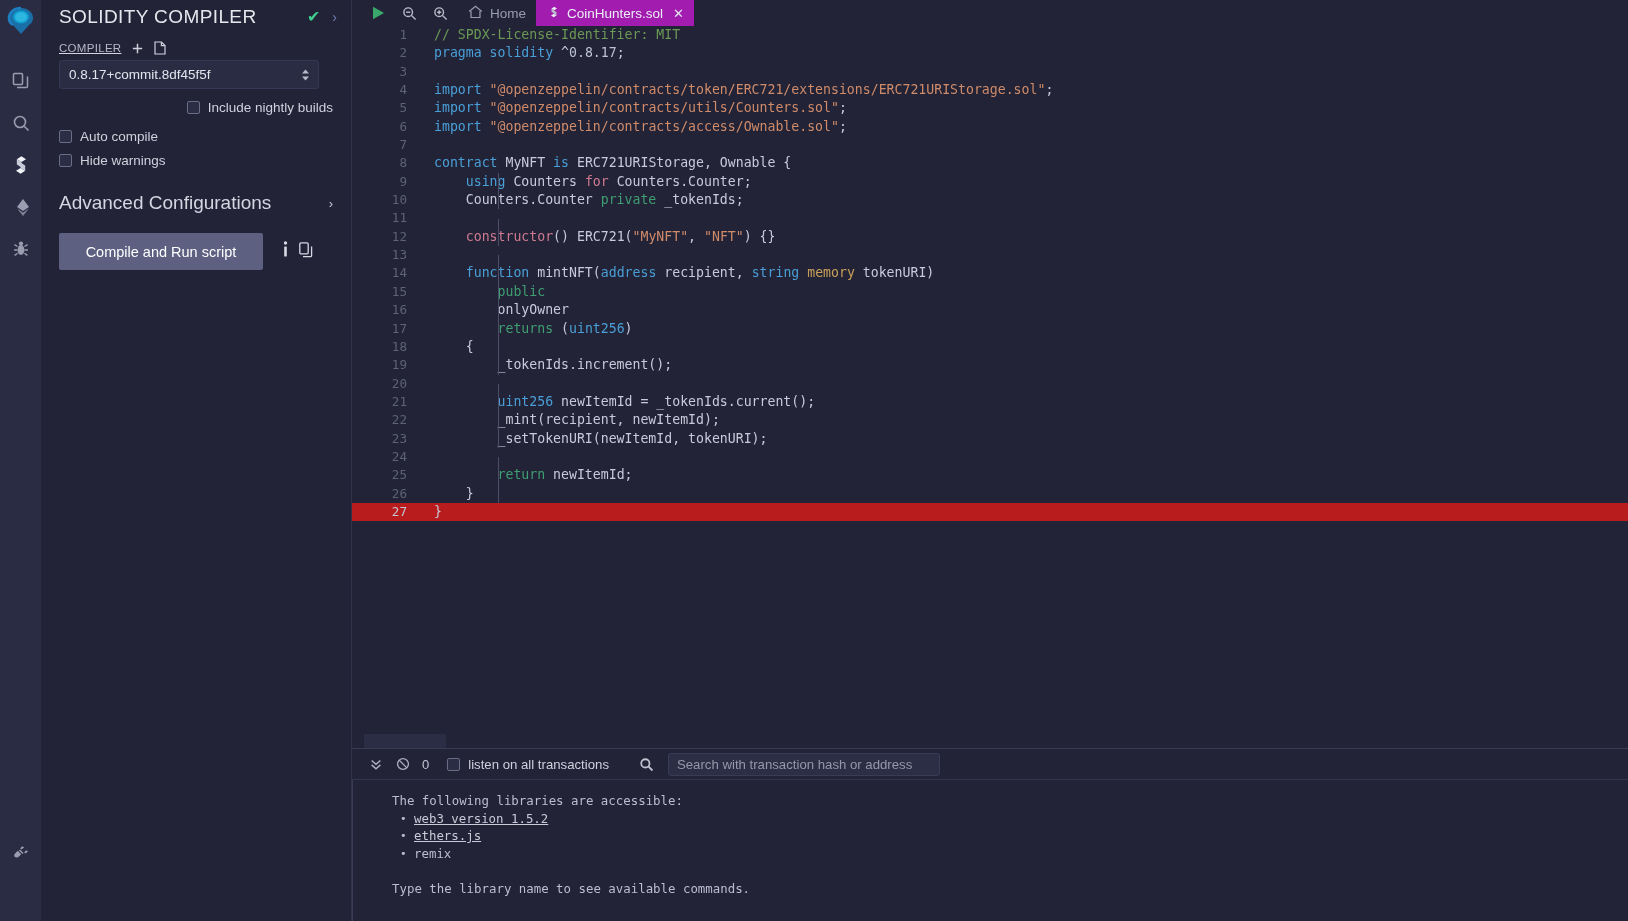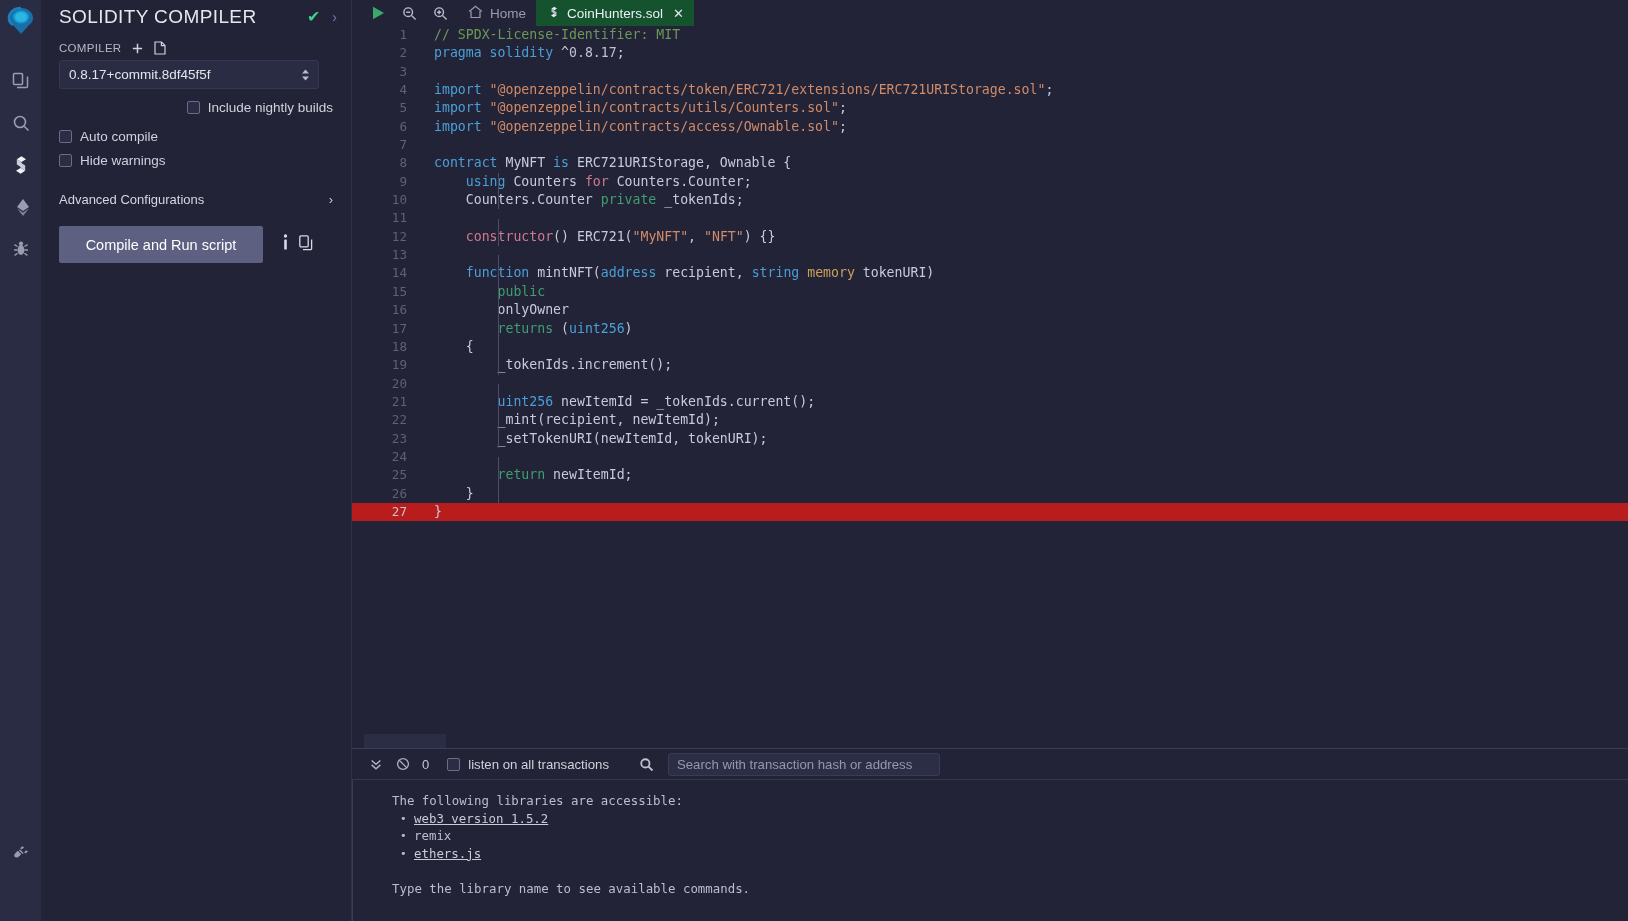--- a/index.html
+++ b/index.html
@@ -44,21 +44,21 @@
     font-size: 19px; letter-spacing: 0.4px; color: #e6e7ee;
     flex: 1 1 auto; font-weight: 400;
   }
   .panel-check { color: #3fcf8e; font-size: 16px; margin-right: 12px; }
   .panel-chevron { color: #6f7fb5; font-size: 14px; cursor: pointer; }
 
   .panel-body { padding: 0 18px 0 18px; }
 
   .compiler-row {
     display: flex; align-items: center; gap: 10px;
-    margin-top: 11px; margin-bottom: 5px;
+    margin-top: 11px; margin-bottom: 5px; text-decoration: underline;
   }
   .compiler-label {
     font-size: 11.5px; color: #b6b8c6; letter-spacing: 0.3px;
   }
   .mini-icon { color: #cfd1dd; cursor: pointer; display: inline-flex; }
 
   .select-box {
     position: relative;
     width: 260px; height: 29px;
     background: #2a2c44;
@@ -83,21 +83,21 @@
   .cb-label { font-size: 13.5px; color: #cfd1dd; }
 
   .nightly-row { justify-content: flex-end; margin-top: 11px; }
   .opt-row { margin-top: 9px; }
   .opt-row.first-opt { margin-top: 14px; }
 
   .adv-row {
     display: flex; align-items: center; margin-top: 24px;
     cursor: pointer;
   }
-  .adv-title { font-size: 13px; color: #d4d6e2; flex: 1 1 auto; }
+  .adv-title { font-size: 19px; color: #d4d6e2; flex: 1 1 auto; }
   .adv-chevron { color: #c6c8d4; font-size: 13px; }
 
   .compile-btn {
     margin-top: 20px;
     width: 260px; height: 36px;
     background: #087fab;
     border: none; border-radius: 2px;
     color: #ffffff; font-size: 14.5px;
     display: flex; align-items: center; justify-content: center; gap: 9px;
     cursor: pointer; font-family: "Liberation Sans", sans-serif;
@@ -132,21 +132,21 @@
     width: 31px; height: 26px; display: flex; align-items: center; justify-content: center;
     cursor: pointer; color: #b9bbc9;
   }
   .tb-btn.play { color: #3aa86a; }
   .tab {
     display: flex; align-items: center; gap: 7px;
     padding: 0 10px 0 12px; height: 26px;
     font-size: 13.5px; color: #9a9cae; cursor: pointer;
   }
   .tab.home { color: #9a9cae; }
-  .tab.active { background: #14532d; color: #eceef6; }
+  .tab.active { background: #a21caf; color: #eceef6; }
   .tab .x { color: #e2e4ee; font-size: 13px; margin-left: 3px; }
 
   
   .code-area {
     flex: 1 1 auto; position: relative;
     background: #222336; overflow: hidden;
     border-left: 1px solid #30324a;
   }
   .code-scroll { position: relative; height: 100%; }
   pre.code {
@@ -463,22 +463,22 @@
           </svg>
         </span>
         <input class="term-search" placeholder="Search with transaction hash or address" style="">
       </div>
 
       <div class="term-log">
         <span class="clipped"></span>
         <div class="log-indent">The following libraries are accessible:</div>
         <ul id="term-lib-list">
             <li><a>web3 version 1.5.2</a></li>
+            <li><a>ethers.js</a></li>
             <li>remix</li>
-            <li><a>ethers.js</a></li>
           </ul>
         <div class="log-gap"></div>
         <div class="log-indent">Type the library name to see available commands.</div>
       </div>
       <div class="term-left-rule"></div>
     </div>
 
   </div>
 </div>
 

